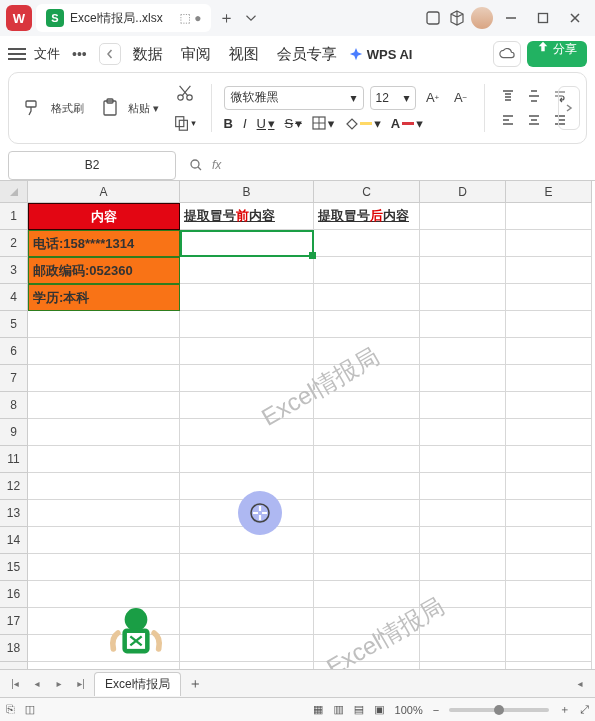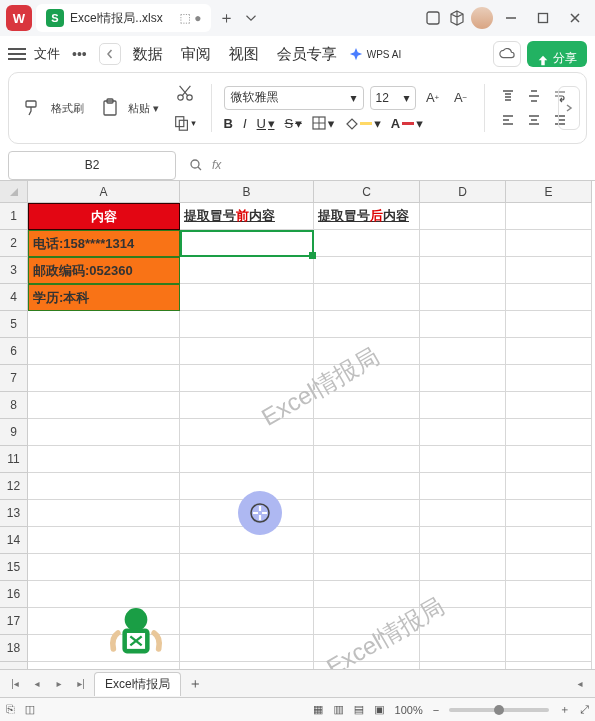--- a/index.html
+++ b/index.html
@@ -18,24 +18,24 @@
   .win-btn { width:28px; height:28px; display:flex; align-items:center; justify-content:center; color:#555; }
 
   
   .menubar { height: 36px; display:flex; align-items:center; gap:6px; padding:0 8px; background:#fff; }
   .mburger { width:18px; display:flex; flex-direction:column; gap:3px; }
   .mburger span { height:2px; background:#555; }
   .mfile { font-size:13px; margin-left:2px; }
   .mellipsis { font-size:14px; color:#555; margin:0 6px; }
   .mchevron { width:22px; height:22px; border:1px solid #ddd; border-radius:5px; display:flex; align-items:center; justify-content:center; color:#888; }
   .mitem { font-size:15px; padding:4px 6px; }
-  .ai { display:flex; align-items:center; gap:4px; font-weight:normal; font-size:10px; }
+  .ai { display:flex; align-items:center; gap:4px; font-weight:bold; font-size:13px; }
   .ai svg { width:14px; height:14px; }
   .cloud-btn { width:28px; height:26px; border:1px solid #ddd; border-radius:6px; display:flex; align-items:center; justify-content:center; }
-  .share-btn { height:26px; border-radius:6px; background:#22b262; color:#fff; display:flex; align-items:flex-end; gap:4px; padding:0 10px; font-size:12px; }
+  .share-btn { height:26px; border-radius:6px; background:#22b262; color:#fff; display:flex; align-items:flex-start; gap:4px; padding:0 10px; font-size:12px; }
 
   
   .toolbar-wrap { margin:0 8px 6px 8px; border:1px solid #e0e0e0; border-radius:10px; padding:8px 10px; display:flex; align-items:center; gap:12px; position:relative; }
   .tgrp { display:flex; flex-direction:row; align-items:center; gap:4px; font-size:11px; color:#444; }
   .tbtn { width:28px; height:24px; display:flex; align-items:center; justify-content:center; }
   .tcol { display:flex; flex-direction:column; gap:6px; align-items:center; }
   .divider { width:1px; height:48px; background:#e3e3e3; }
   .font-row { display:flex; gap:6px; align-items:center; }
   .font-select { width:140px; height:24px; border:1px solid #ccc; border-radius:4px; display:flex; align-items:center; justify-content:space-between; padding:0 6px; font-size:12px; }
   .size-select { width:46px; height:24px; border:1px solid #ccc; border-radius:4px; display:flex; align-items:center; justify-content:space-between; padding:0 5px; font-size:12px; }

